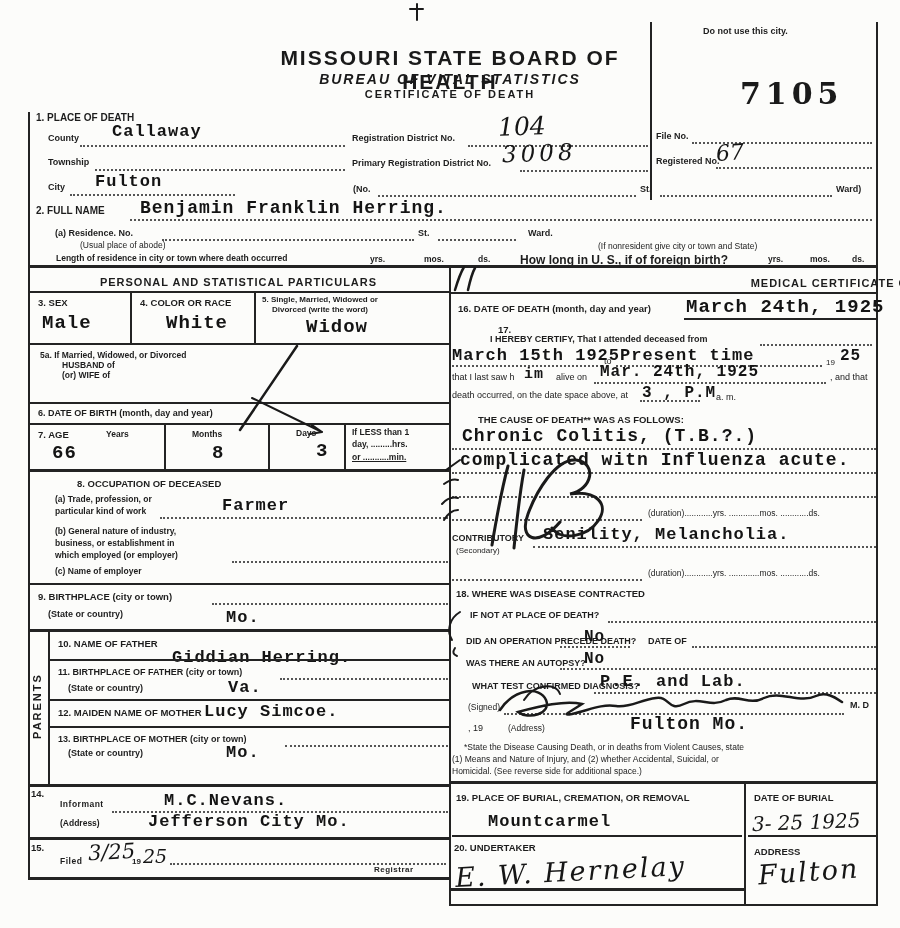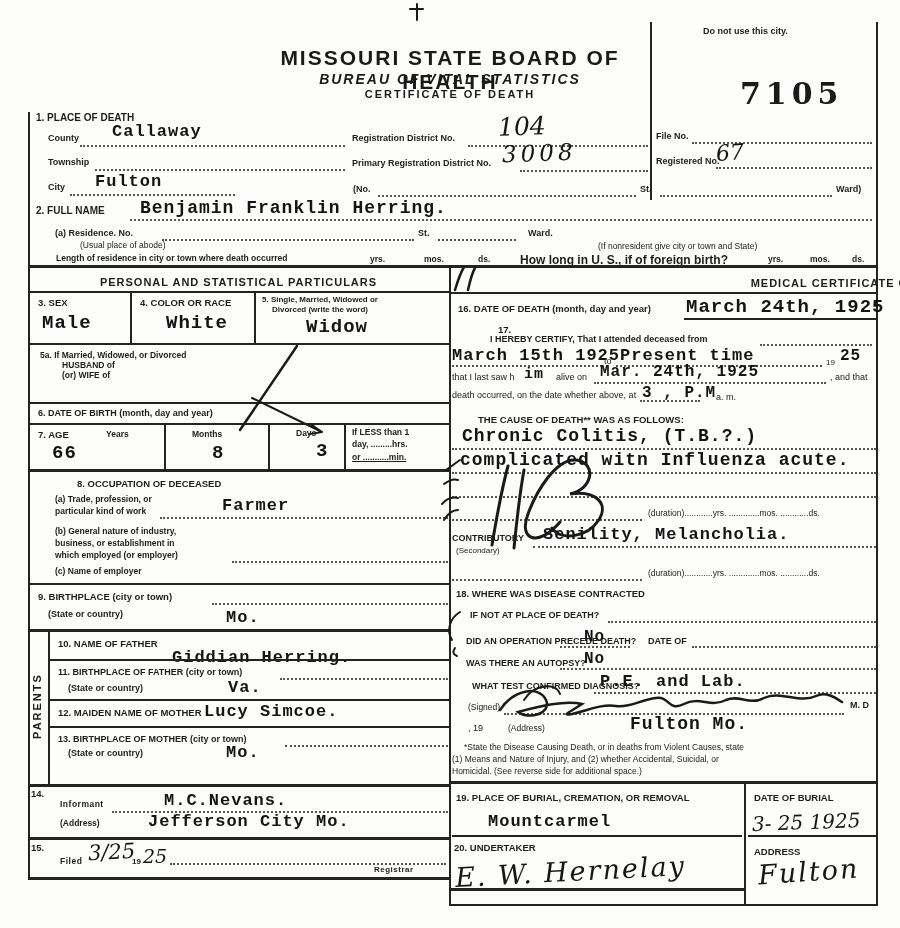--- a/index.html
+++ b/index.html
@@ -197,21 +197,21 @@
   <div class="abs lt" style="left:826px;top:358px;font-size:8px;">19</div>
   <div class="abs tw" style="left:840px;top:347px;font-size:16px;">25</div>
 
   <div class="abs lt" style="left:452px;top:372px;font-size:9px;">that I last saw h</div>
   <div class="abs tw" style="left:524px;top:366px;font-size:15px;">im</div>
   <div class="abs lt" style="left:556px;top:372px;font-size:9px;">alive on</div>
   <div class="abs tw" style="left:600px;top:363px;font-size:16px;">Mar. 24th, 1925</div>
   <div class="abs dots" style="left:594px;top:381px;width:232px;"></div>
   <div class="abs lt" style="left:830px;top:372px;font-size:9px;">, and that</div>
 
-  <div class="abs lt" style="left:452px;top:390px;font-size:9px;">death occurred, on the date whether above, at</div>
+  <div class="abs lt" style="left:452px;top:390px;font-size:9px;">death occurred, on the date space above, at</div>
   <div class="abs dots" style="left:640px;top:399px;width:60px;"></div>
   <div class="abs tw" style="left:642px;top:384px;font-size:16px;">3 , P.M</div>
   <div class="abs lt" style="left:716px;top:392px;font-size:9px;">a. m.</div>
 
   <div class="abs lbl" style="left:478px;top:414px;font-size:9.5px;">THE CAUSE OF DEATH** WAS AS FOLLOWS:</div>
   <div class="abs tw" style="left:462px;top:426px;font-size:18px;">Chronic Colitis, (T.B.?.)</div>
   <div class="abs dots" style="left:452px;top:447px;width:424px;"></div>
   <div class="abs tw" style="left:460px;top:450px;font-size:18px;">complicated witn Influenza acute.</div>
   <div class="abs dots" style="left:452px;top:471px;width:424px;"></div>
   <div class="abs dots" style="left:452px;top:495px;width:424px;"></div>

